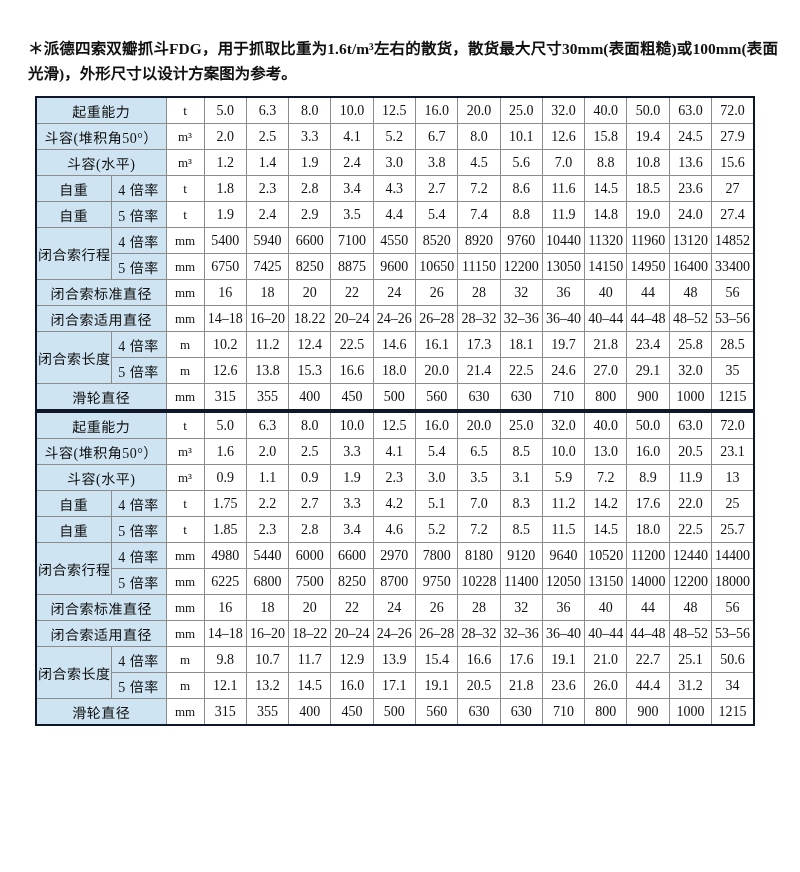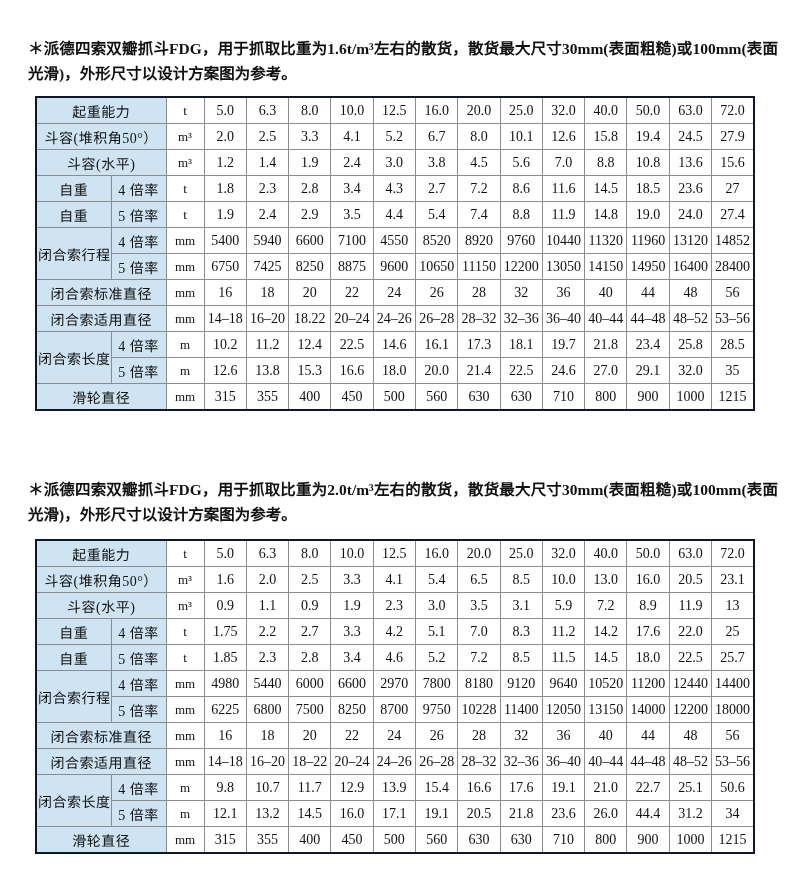--- a/index.html
+++ b/index.html
@@ -201,21 +201,21 @@
             <td class="val">8250</td>
             <td class="val">8875</td>
             <td class="val">9600</td>
             <td class="val">10650</td>
             <td class="val">11150</td>
             <td class="val">12200</td>
             <td class="val">13050</td>
             <td class="val">14150</td>
             <td class="val">14950</td>
             <td class="val">16400</td>
-            <td class="val">28400</td>
+            <td class="val">33400</td>
           </tr>
           <tr>
             <td class="lbl" colspan="2">闭合索标准直径</td>
             <td class="unit">mm</td>
             <td class="val">16</td>
             <td class="val">18</td>
             <td class="val">20</td>
             <td class="val">22</td>
             <td class="val">24</td>
             <td class="val">26</td>
@@ -294,21 +294,20 @@
             <td class="val">800</td>
             <td class="val">900</td>
             <td class="val">1000</td>
             <td class="val">1215</td>
           </tr>
         </tbody>
     </table>
   </section>
 
   <section>
-    <p class="intro second">＊派德四索双瓣抓斗FDG，用于抓取比重为2.0t/m³左右的散货，散货最大尺寸30mm(表面粗糙)或100mm(表面光滑)，外形尺寸以设计方案图为参考。</p>
     <table class="spec">
       <colgroup>
         <col class="c-label1">
           <col class="c-label2">
           <col class="c-unit">
         <col>
           <col>
           <col>
           <col>
           <col>

